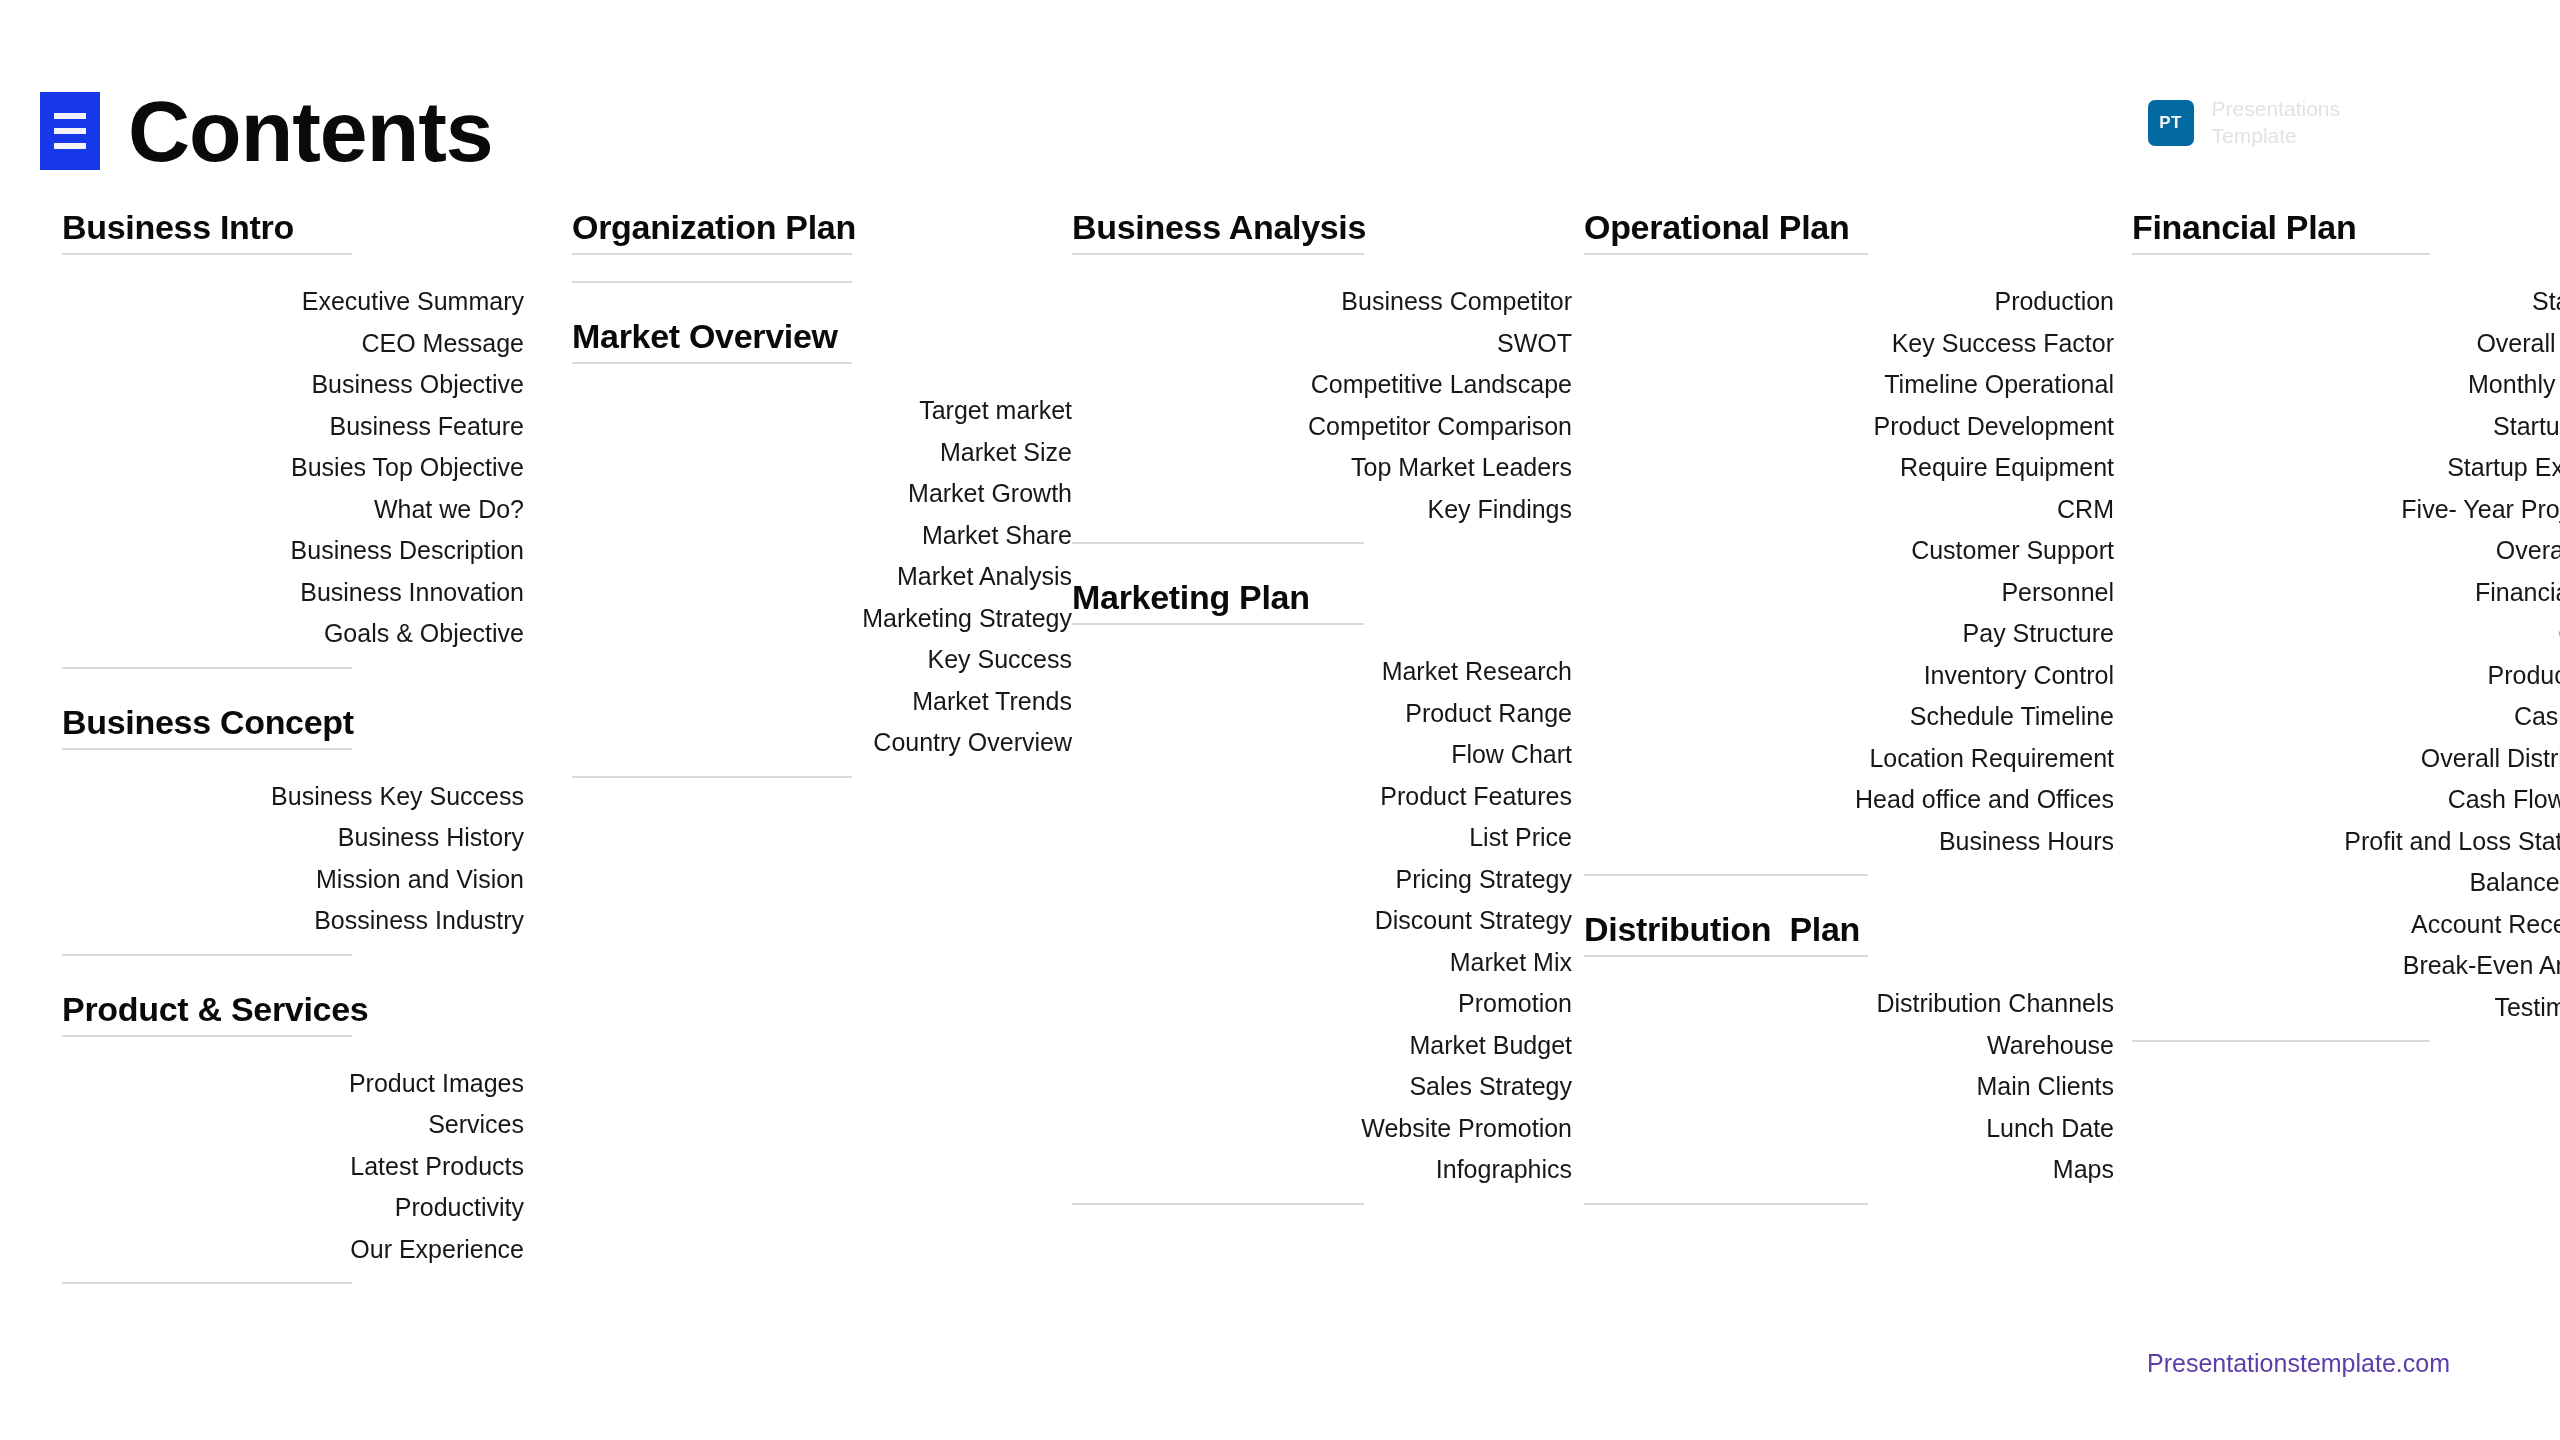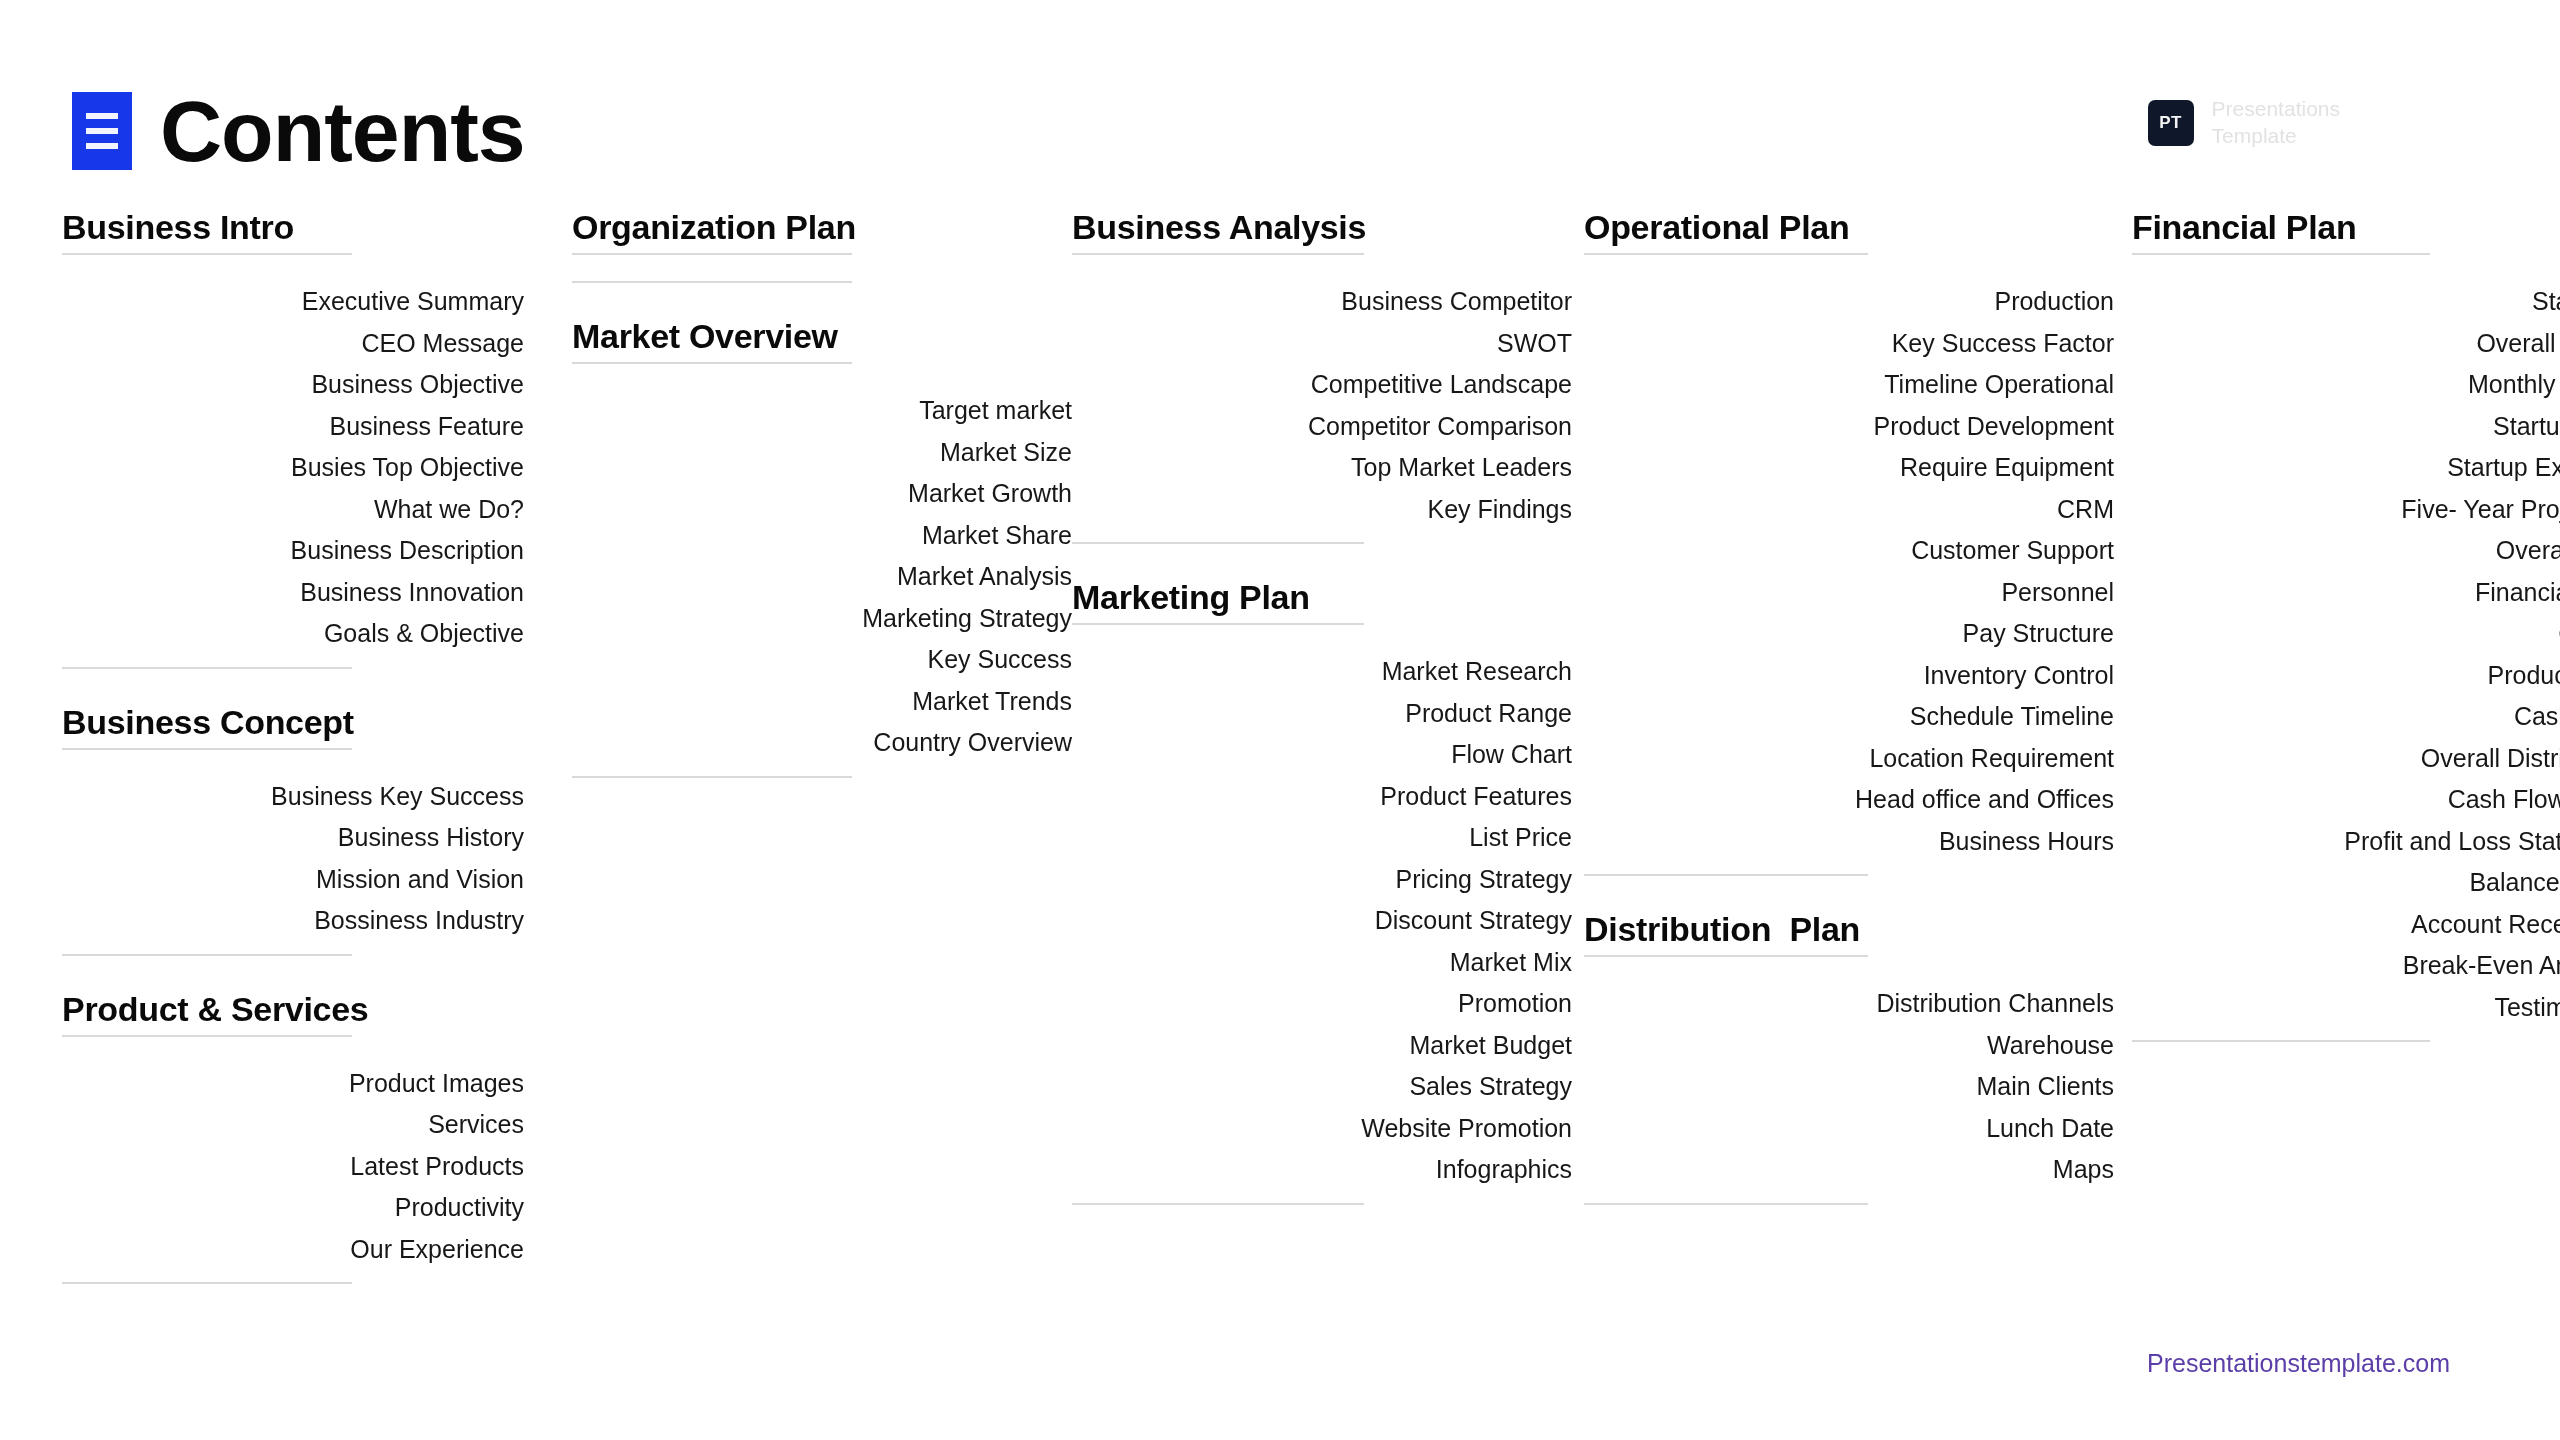--- a/index.html
+++ b/index.html
@@ -9,40 +9,40 @@
     font-family:"Liberation Sans", sans-serif;
     color:#111111;
     overflow:hidden;
     position:relative;
   }
   .slide{position:relative;width:2560px;height:1440px;}
 
   
   .header{
     position:absolute;left:40px;top:88px;
-    display:flex;align-items:center;gap:28px;margin-left:32px;
+    display:flex;align-items:center;gap:28px;
   }
   .menu-btn{
     width:60px;height:78px;background:#1738e8;
     display:flex;flex-direction:column;justify-content:center;
     align-items:center;gap:9px;flex:0 0 auto;
   }
   .menu-btn span{display:block;width:32px;height:6px;background:#f3f4fb;}
   .page-title{
     font-size:86px;font-weight:700;letter-spacing:-1px;
     line-height:1;color:#0a0a0a;
   }
 
   
   .brand{
     position:absolute;right:220px;top:96px;
     display:flex;align-items:center;gap:18px;opacity:1;
   }
   .brand-badge{
-    width:46px;height:46px;border-radius:7px;background:#0f172a;
+    width:46px;height:46px;border-radius:7px;background:#0369a1;
     display:flex;align-items:center;justify-content:center;
     color:#f4f4f4;font-size:17px;font-weight:600;letter-spacing:.5px;
   }
   .brand-text{
     color:#e2e2e2;font-size:21px;line-height:1.28;font-weight:400;
     max-width:150px;
   }
 
   
   .columns{

